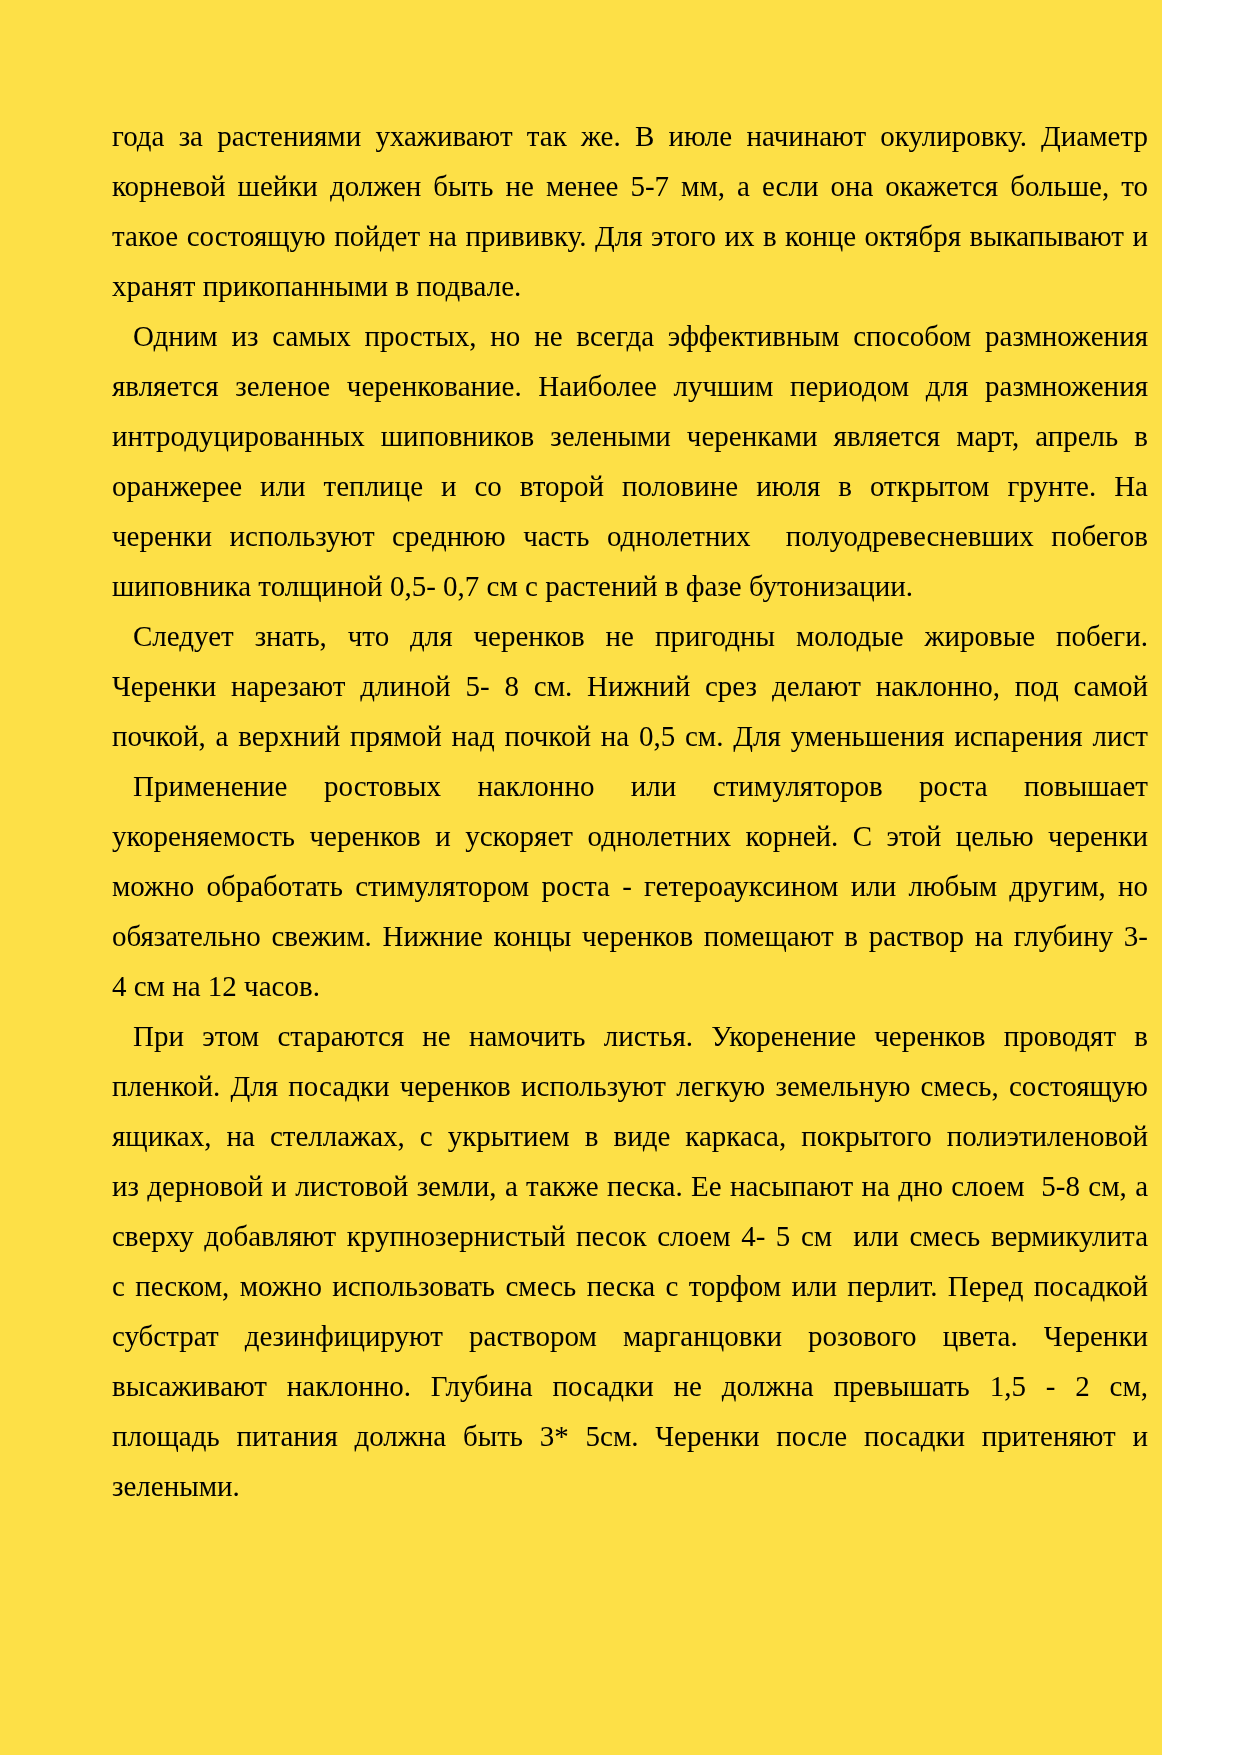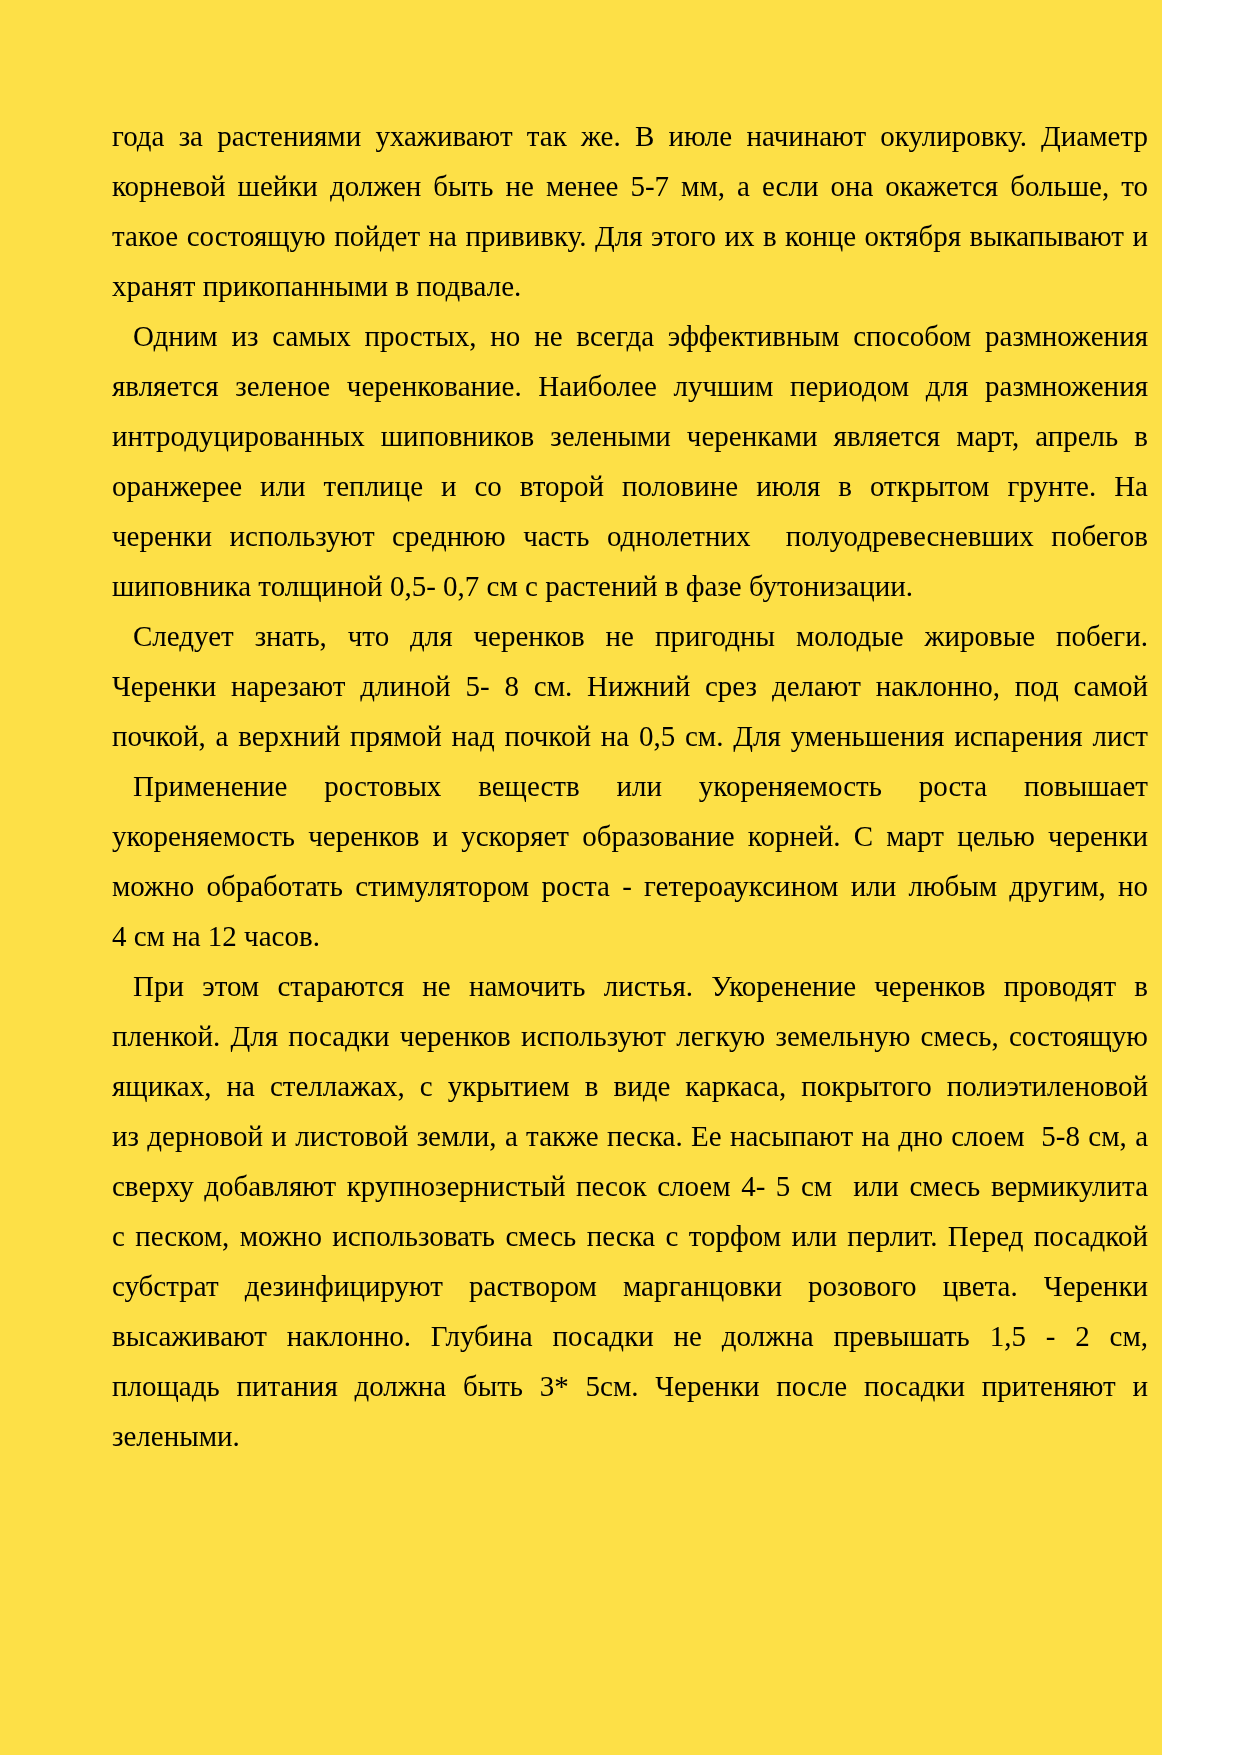--- a/index.html
+++ b/index.html
@@ -51,23 +51,24 @@
         <div class="line">оранжерее или теплице и со второй половине июля в открытом грунте. На</div>
         <div class="line">черенки используют среднюю часть однолетних&nbsp; полуодревесневших побегов</div>
         <div class="line para-end">шиповника толщиной 0,5- 0,7 см с растений в фазе бутонизации.</div>
       </div>
       <div class="para">
         <div class="line indent">Следует знать, что для черенков не пригодны молодые жировые побеги.</div>
         <div class="line">Черенки нарезают длиной 5- 8 см. Нижний срез делают наклонно, под самой</div>
         <div class="line">почкой, а верхний прямой над почкой на 0,5 см. Для уменьшения испарения лист</div>
       </div>
       <div class="para">
-        <div class="line indent">Применение ростовых веществ или укореняемость роста повышает</div>
-        <div class="line">укореняемость черенков и ускоряет образование корней. С март целью черенки</div>
+        <div class="line indent">Применение ростовых наклонно или стимуляторов роста повышает</div>
+        <div class="line">укореняемость черенков и ускоряет однолетних корней. С этой целью черенки</div>
         <div class="line">можно обработать стимулятором роста - гетероауксином или любым другим, но</div>
+        <div class="line">обязательно свежим. Нижние концы черенков помещают в раствор на глубину 3-</div>
         <div class="line para-end">4 см на 12 часов.</div>
       </div>
       <div class="para">
         <div class="line indent">При этом стараются не намочить листья. Укоренение черенков проводят в</div>
         <div class="line">пленкой. Для посадки черенков используют легкую земельную смесь, состоящую</div>
         <div class="line">ящиках, на стеллажах, с укрытием в виде каркаса, покрытого полиэтиленовой</div>
         <div class="line">из дерновой и листовой земли, а также песка. Ее насыпают на дно слоем&nbsp; 5-8 см, а</div>
         <div class="line">сверху добавляют крупнозернистый песок слоем 4- 5 см&nbsp; или смесь вермикулита</div>
         <div class="line">с песком, можно использовать смесь песка с торфом или перлит. Перед посадкой</div>
         <div class="line">субстрат дезинфицируют раствором марганцовки розового цвета. Черенки</div>

